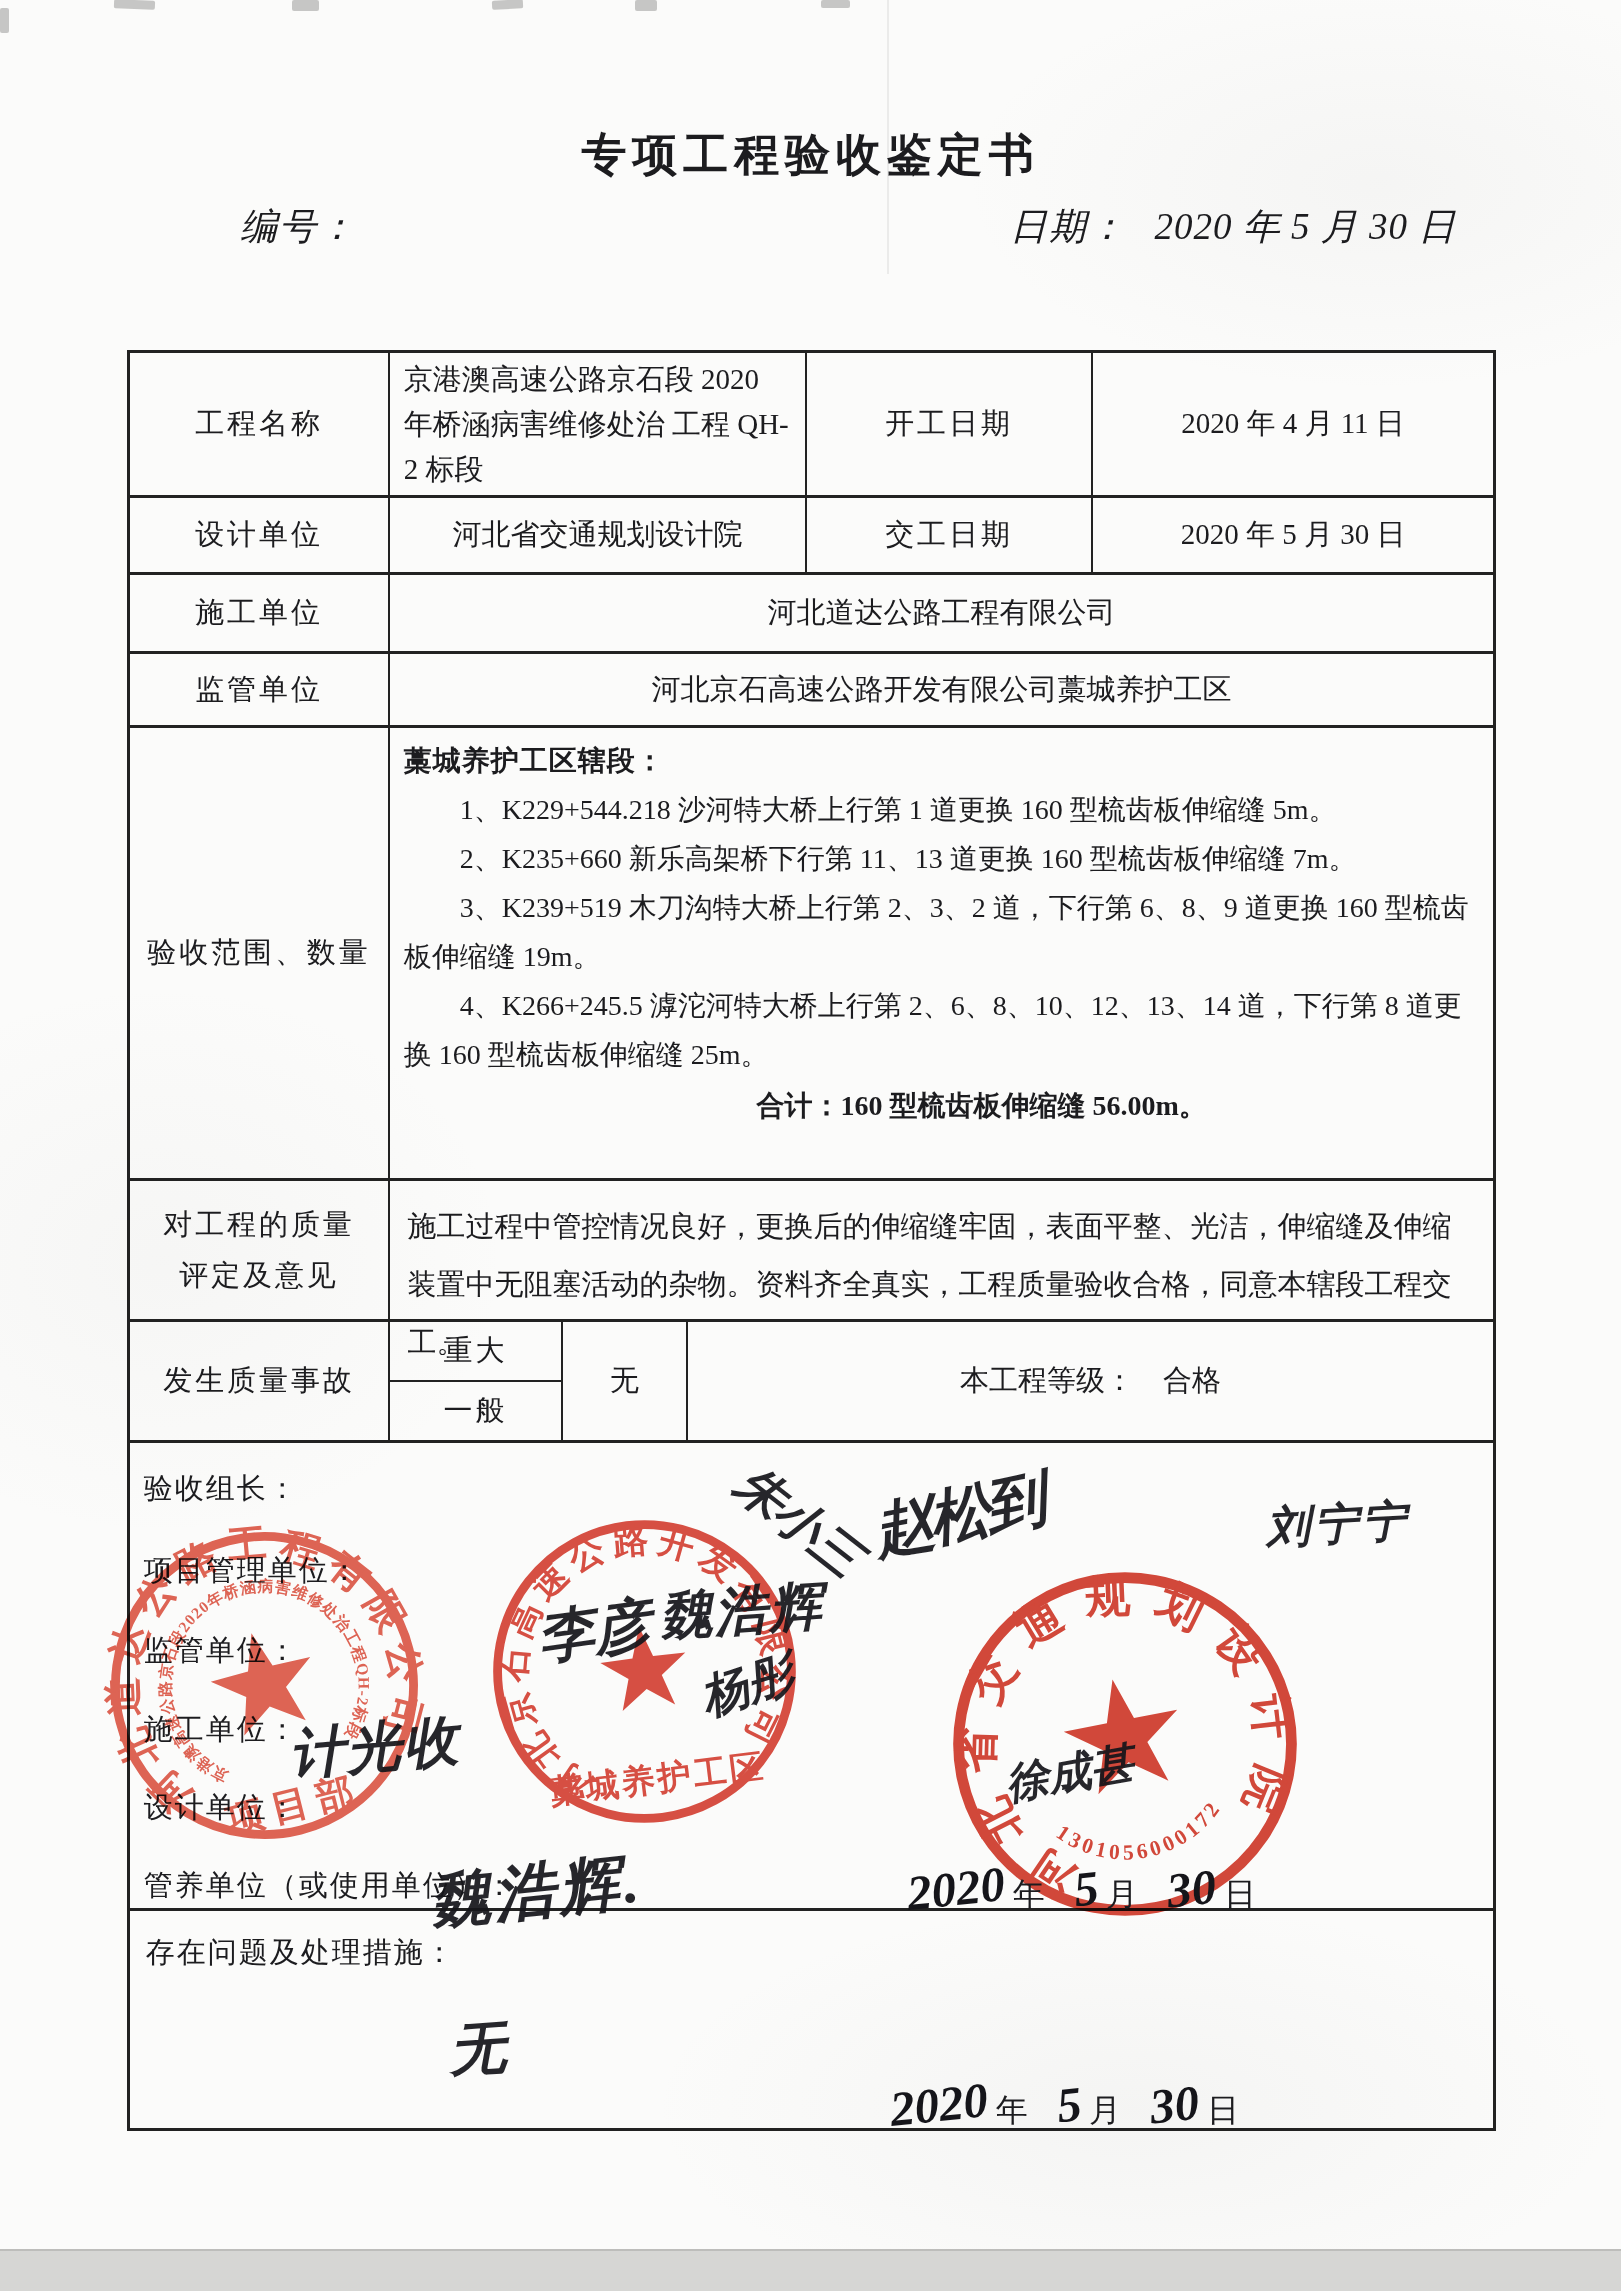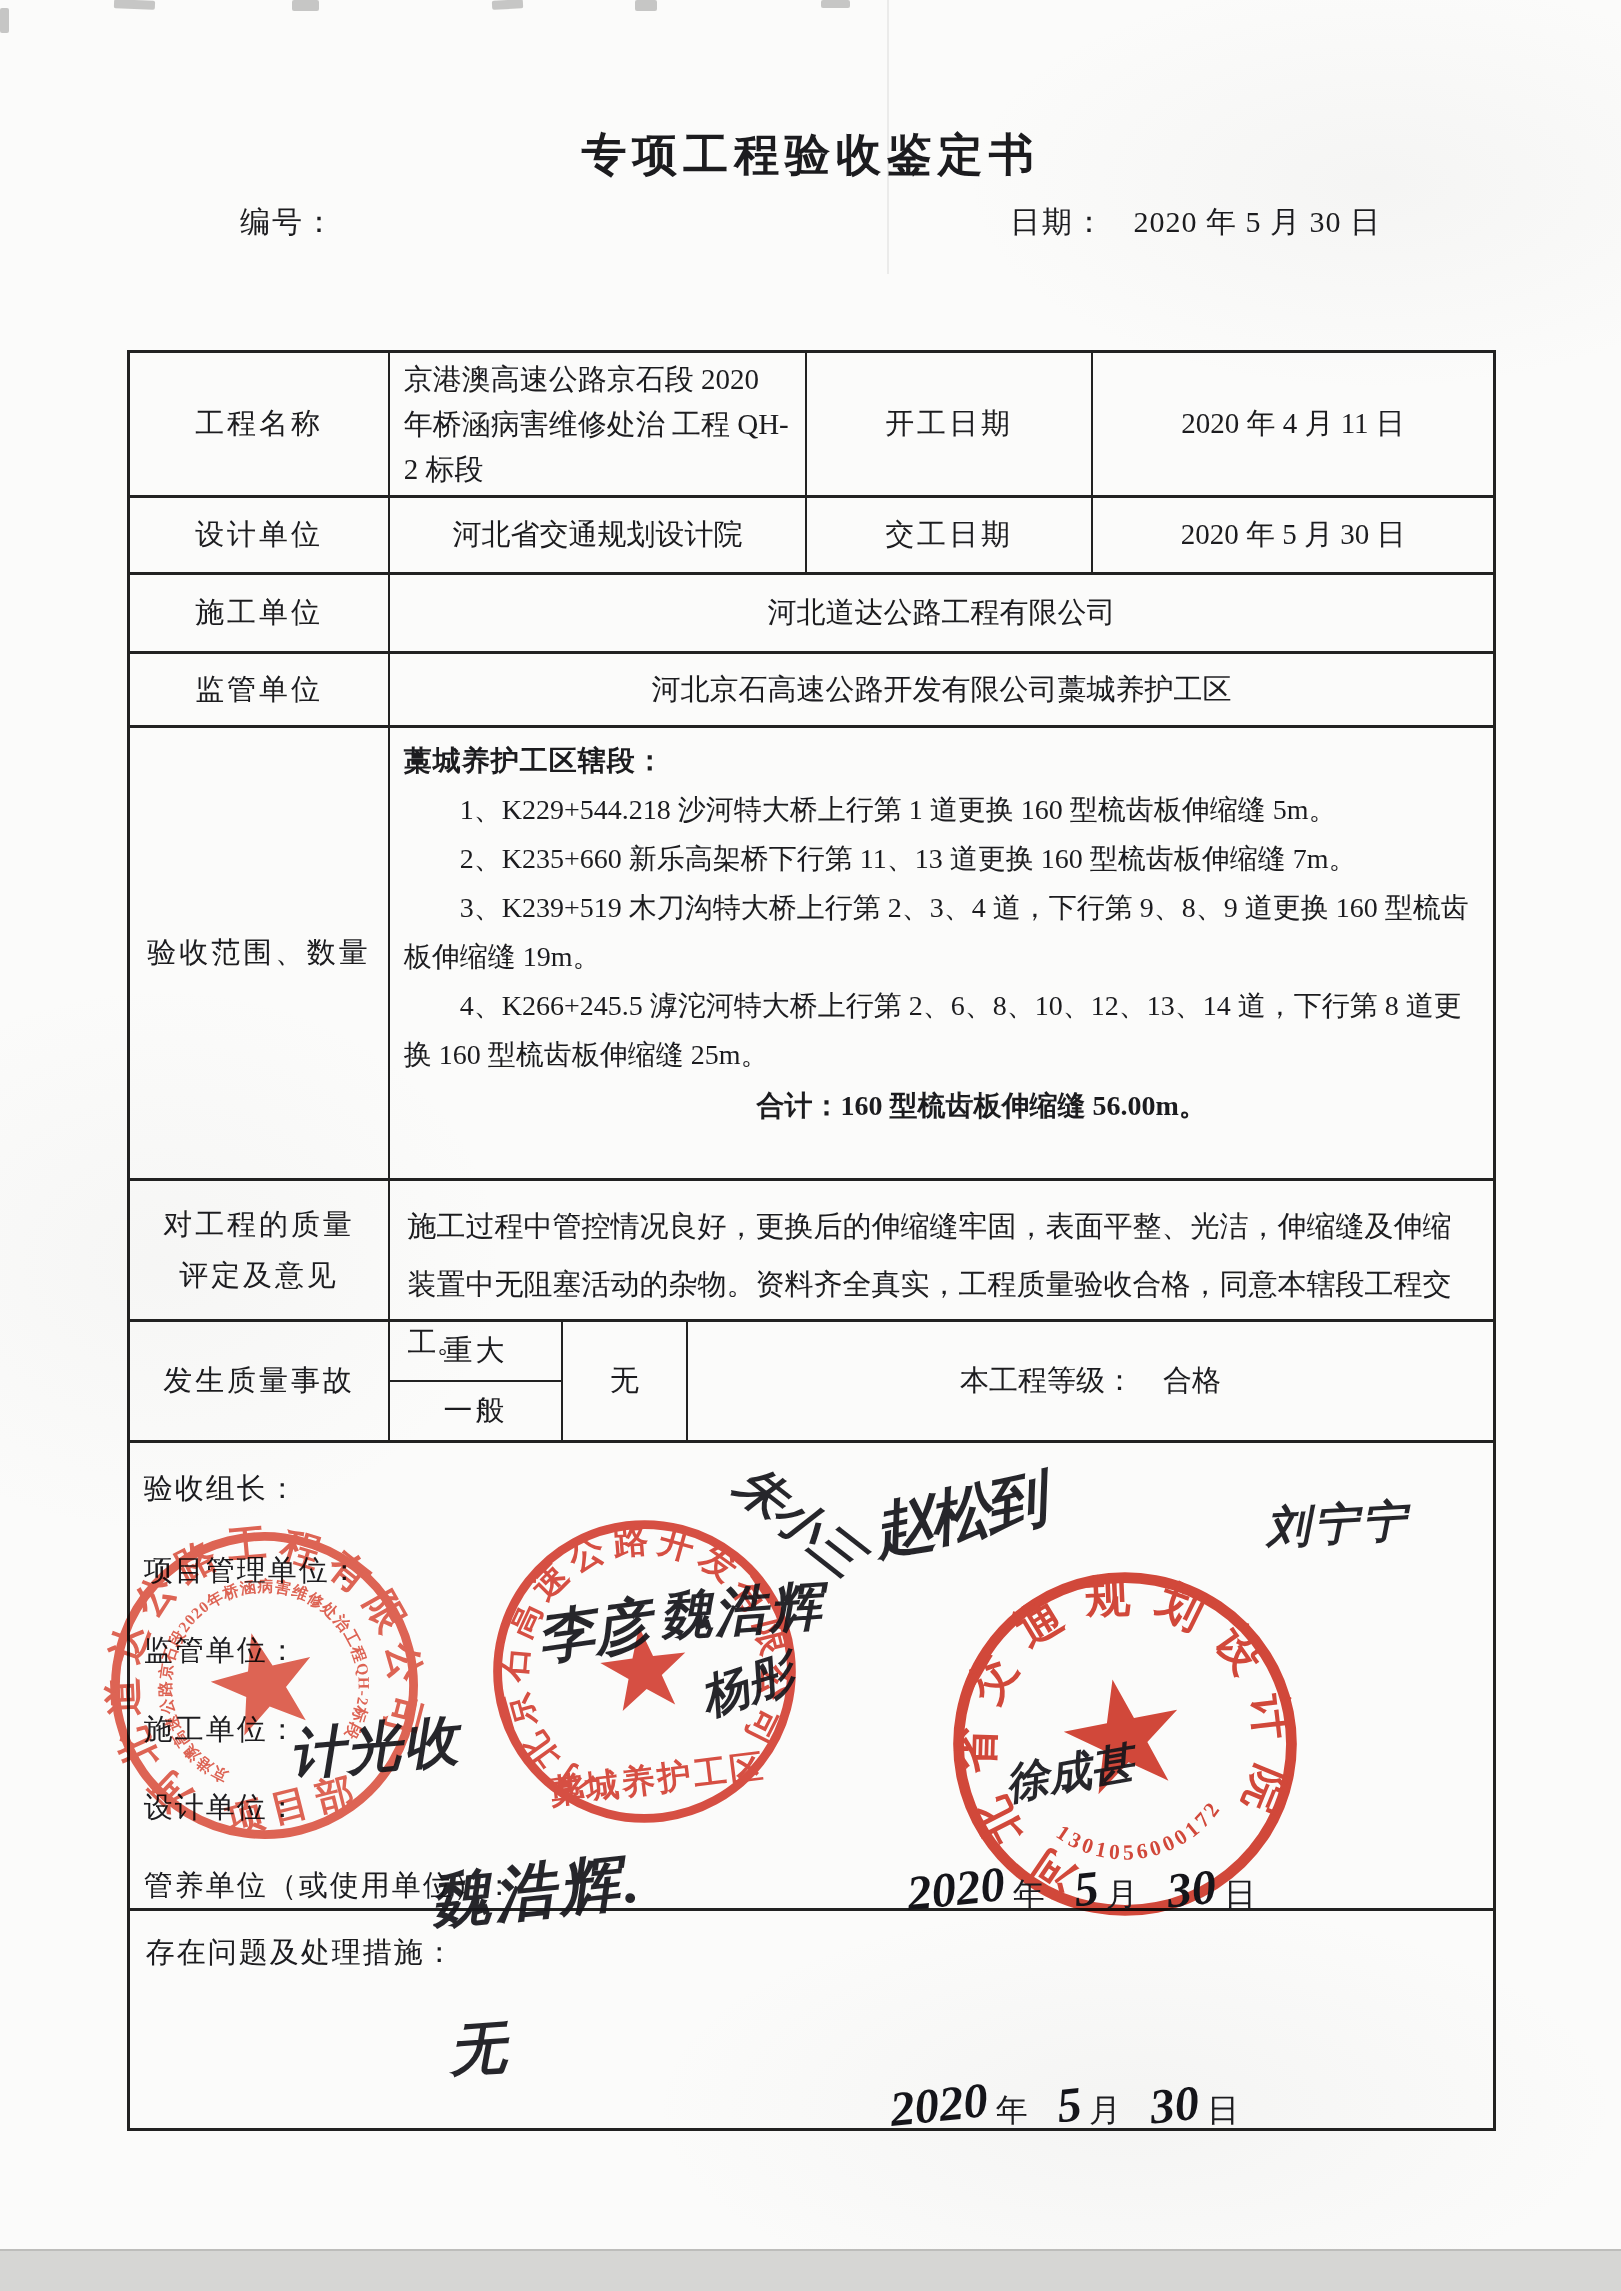--- a/index.html
+++ b/index.html
@@ -17,21 +17,21 @@
     overflow:hidden;
   }
   .speck{position:absolute;background:#9b9b99;opacity:.55;border-radius:2px;}
   #fold-line{position:absolute;left:887px;top:0;width:2px;height:274px;background:rgba(120,120,120,.12);}
   #scan-band{position:absolute;left:0;bottom:0;width:100%;height:41px;background:#d6d6d4;border-top:2px solid #bdbdbb;}
 
   #doc-title{
     position:absolute;left:0;top:125px;width:100%;
     text-align:center;font-size:45px;font-weight:700;letter-spacing:5.9px;
   }
-  .meta{position:absolute;font-size:30px;letter-spacing:2px;}
+  .meta{position:absolute;font-size:37px;letter-spacing:2px;font-style:italic;}
   #no-group{left:240px;top:202px;}
   #date-group{left:1010px;top:202px;}
   #date-group .val{margin-left:27.4px;letter-spacing:1px;}
 
   
   #sheet{
     position:absolute;left:127px;top:350px;width:1369px;height:1781px;
     border:3.9px solid #222;box-sizing:border-box;z-index:1;
   }
   .row{display:flex;box-sizing:border-box;border-bottom:3.9px solid #222;}
@@ -145,21 +145,21 @@
       <div class="cell c1">监管单位</div>
       <div class="cell c4">河北京石高速公路开发有限公司藁城养护工区</div>
     </div>
 
     <div class="row r5">
       <div class="cell c1">验收范围、数量</div>
       <div class="cell scope-cell">
         <p class="scope-head">藁城养护工区辖段：</p>
         <p class="scope-item">1、K229+544.218 沙河特大桥上行第 1 道更换 160 型梳齿板伸缩缝 5m。</p>
         <p class="scope-item">2、K235+660 新乐高架桥下行第 11、13 道更换 160 型梳齿板伸缩缝 7m。</p>
-        <p class="scope-item">3、K239+519 木刀沟特大桥上行第 2、3、4 道，下行第 9、8、9 道更换 160 型梳齿板伸缩缝 19m。</p>
+        <p class="scope-item">3、K239+519 木刀沟特大桥上行第 2、3、2 道，下行第 6、8、9 道更换 160 型梳齿板伸缩缝 19m。</p>
         <p class="scope-item">4、K266+245.5 滹沱河特大桥上行第 2、6、8、10、12、13、14 道，下行第 8 道更换 160 型梳齿板伸缩缝 25m。</p>
         <p class="scope-total">合计：160 型梳齿板伸缩缝 56.00m。</p>
       </div>
     </div>
 
     <div class="row r6">
       <div class="cell c1 q-label">对工程的质量评定及意见</div>
       <div class="cell quality-cell">施工过程中管控情况良好，更换后的伸缩缝牢固，表面平整、光洁，伸缩缝及伸缩装置中无阻塞活动的杂物。资料齐全真实，工程质量验收合格，同意本辖段工程交工。</div>
     </div>
 

